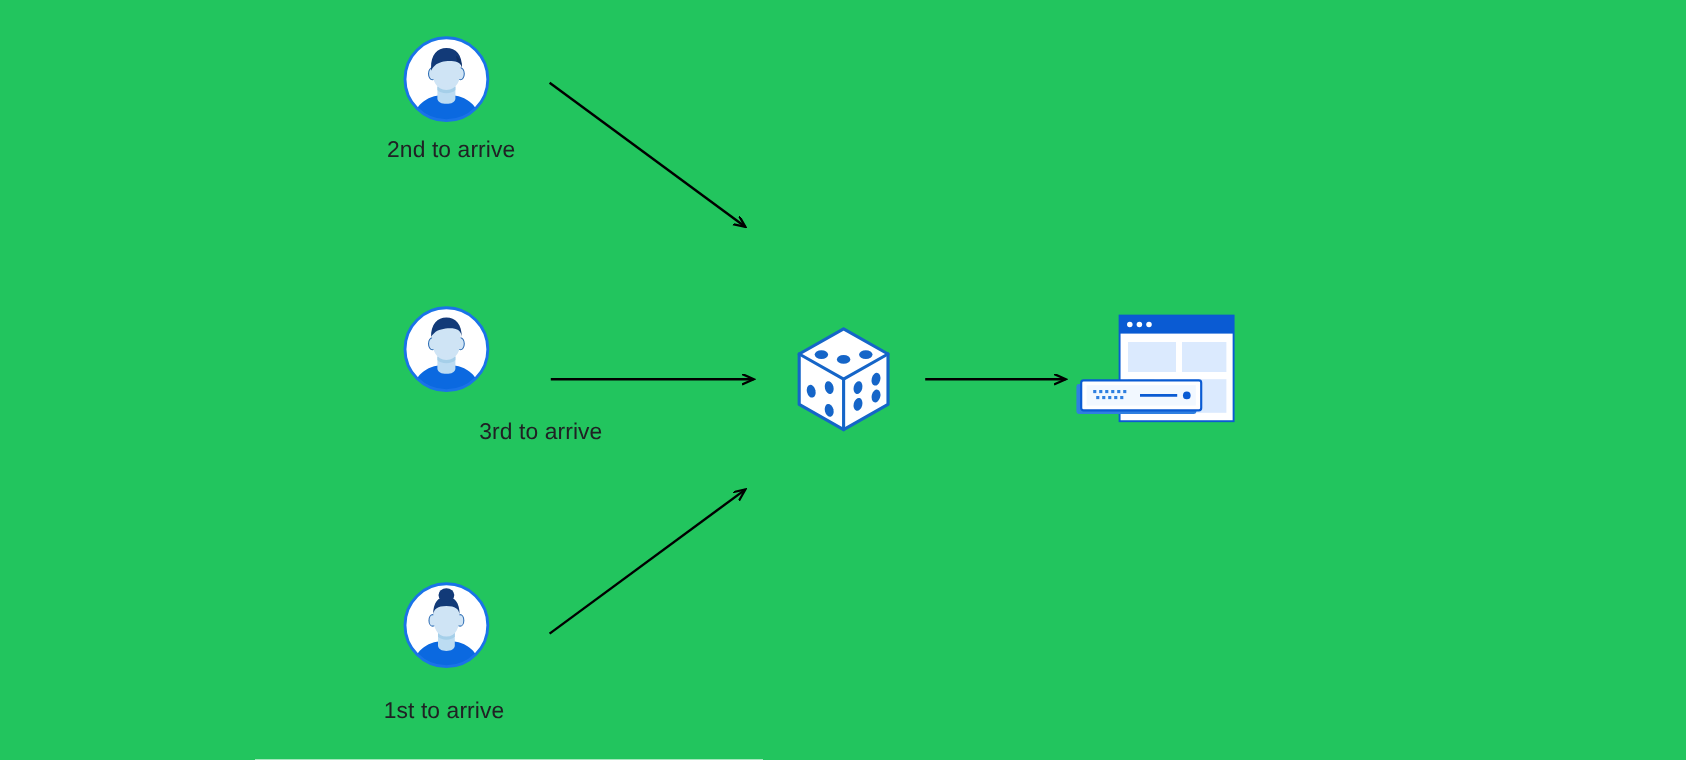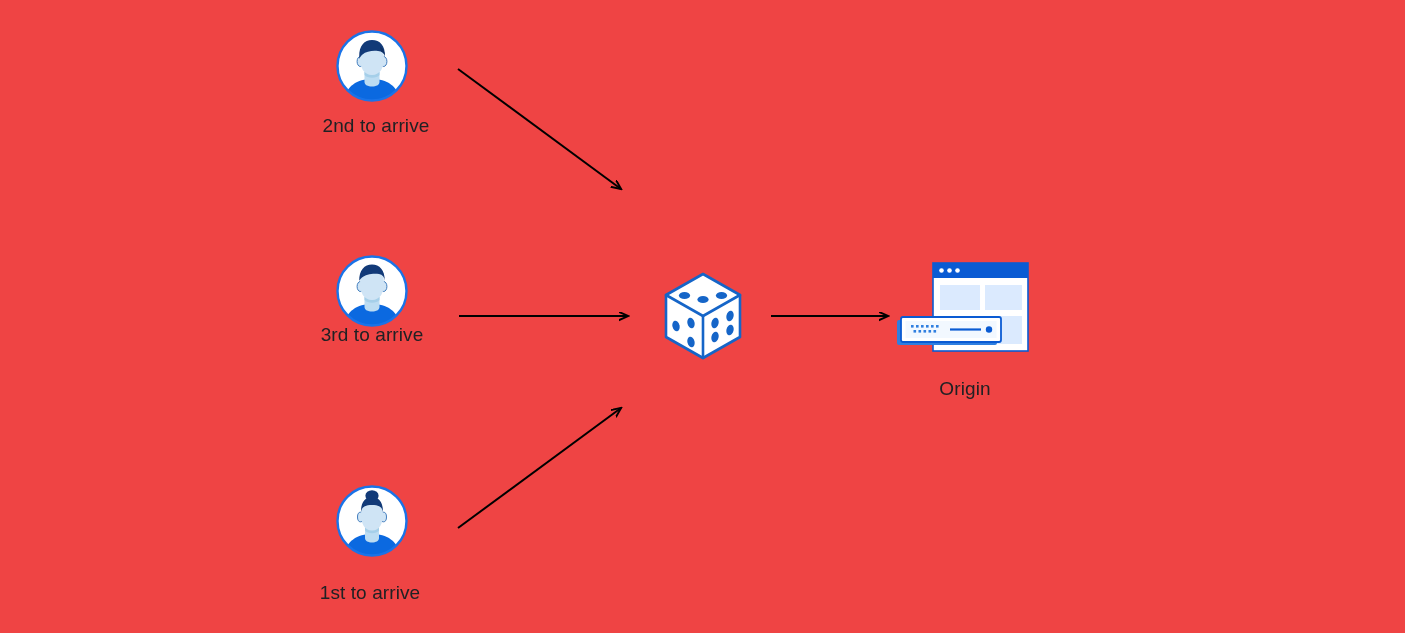--- a/index.html
+++ b/index.html
@@ -7,21 +7,21 @@
     padding: 0;
     background: #ffffff;
   }
   body {
     font-family: "Liberation Sans", sans-serif;
   }
   #canvas {
     position: relative;
     width: 1405px;
     height: 633px;
-    background: #ef4444;
+    background: #22c55e;
     overflow: hidden;
   }
   .node {
     position: absolute;
   }
   .node-label {
     position: absolute;
     width: 260px;
     text-align: center;
     font-family: "Liberation Sans", sans-serif;
@@ -120,21 +120,21 @@
           <ellipse cx="49.7" cy="33.5" rx="3.2" ry="5" fill="none" stroke="#2f6fb5" stroke-width="0.9"></ellipse>
           <path d="M26,30 C26,19 31,14 38,14 C45,14 50,19 50,30
                    C50,39 46.5,47 38,47 C29.5,47 26,39 26,30 Z" fill="#cfe4f5"></path>
           <path d="M25.2,28 C25,17 30.5,11.5 38,11.5 C45.5,11.5 51,17 50.8,28
                    C50.4,24 48.6,21.8 45,21 C40,20 31.5,21 28,24.5
                    C26.4,26 25.6,27 25.2,28 Z" fill="#123a78"></path>
         </g>
         <circle cx="38" cy="38" r="34.5" fill="none" stroke="#1a73e8" stroke-width="2.4"></circle>
       </svg>
     </div>
-    <div class="node-label" style="left:242px;top:324px;">3rd to arrive</div>
+    <div class="node-label" style="left:242px;top:350px;text-align:right;">3rd to arrive</div>
   </div>
 
   <div class="node" style="left:0;top:0;">
     <div class="avatar-wrap" style="left:334px;top:483px;">
       <svg class="icon-svg" width="76" height="76" viewBox="0 0 76 76">
         <defs>
           <clipPath id="clipC">
               <circle cx="38" cy="38" r="34.5"></circle>
             </clipPath>
         </defs>
@@ -217,16 +217,15 @@
             <rect x="25.5" y="72" width="2.6" height="2.6"></rect>
             <rect x="30.5" y="72" width="2.6" height="2.6"></rect>
             <rect x="35.5" y="72" width="2.6" height="2.6"></rect>
             <rect x="40.5" y="72" width="2.6" height="2.6"></rect>
           </g>
           <line x1="57" y1="71.5" x2="88" y2="71.5" stroke="#0a5bd3" stroke-width="2.2"></line>
           <circle cx="96" cy="71.5" r="3.2" fill="#0a5bd3"></circle>
         </g>
       </svg>
     </span>
-    <div class="node-label" style="left:-58px;top:120px;">Origin</div>
   </div>
 
 </div>
 
 </body></html>

